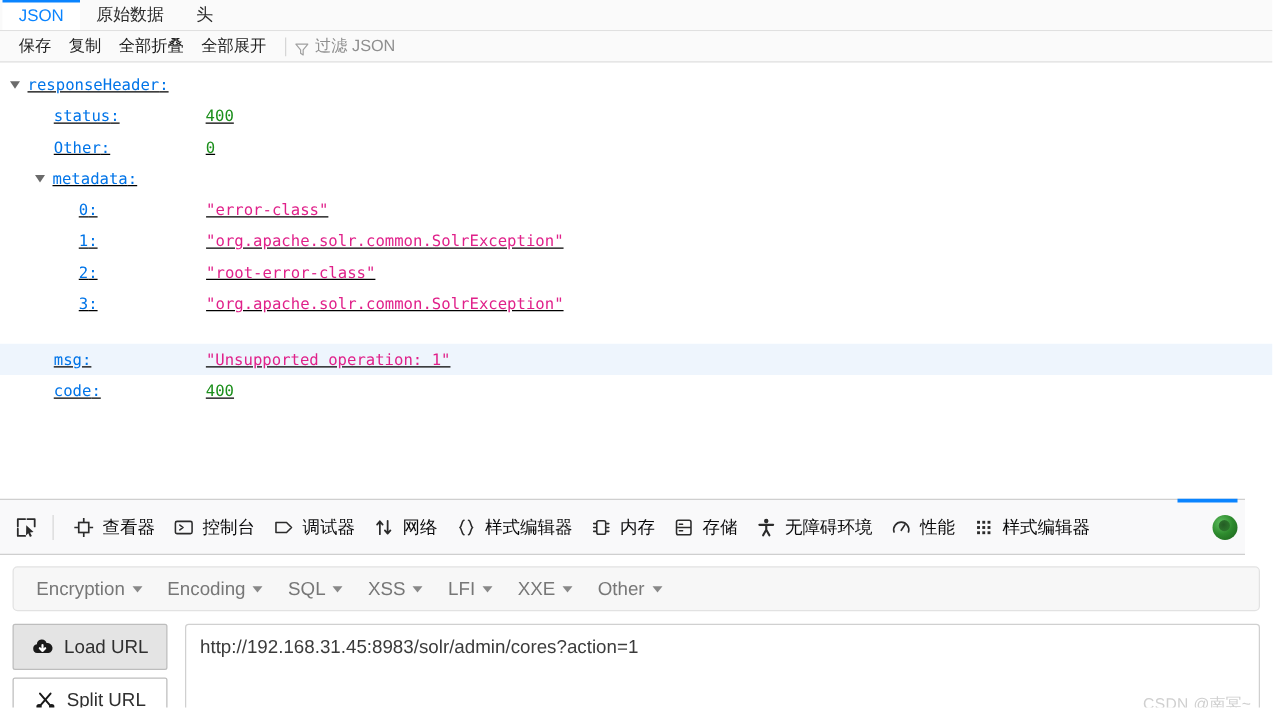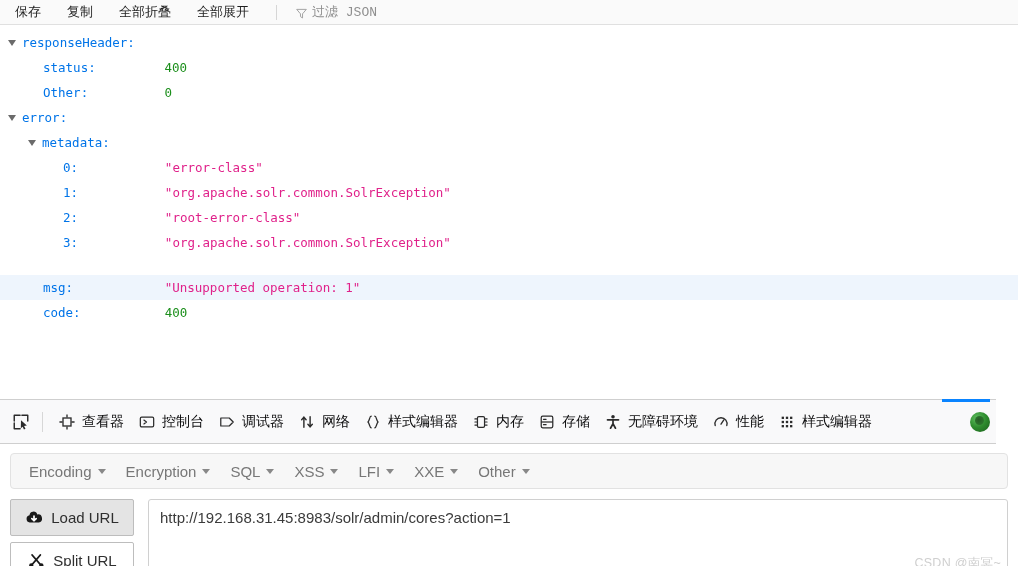--- a/index.html
+++ b/index.html
@@ -44,43 +44,43 @@
     background:#0a84ff;
   }
 
   .toolbar {
     height: 25px;
     background: #fafafa;
     border-bottom: 1px solid #e0e0e0;
     display: flex;
     align-items: center;
     padding-left: 8px;
-    gap: 12px;
+    gap: 0px;
   }
   .tb-btn {
     font-size: 13px;
     color: #1f1f1f;
     padding: 1px 7px;
     cursor: default;
     white-space: nowrap;
   }
   .tb-sep {
     width: 1px; height: 15px; background: #d6d6d6; margin: 0 7px 0 8px;
   }
   .filter-box {
     display:flex; align-items:center; gap:5px;
-    color:#8f8f8f; font-size:13px;font-family:Liberation Mono, monospace;
+    color:#8f8f8f; font-size:13px;
   }
   .funnel {
     width: 11px; height: 11px; display:inline-block;
     position: relative; top: 1px;
   }
 
   
-  .tree { padding-top: 5px; font-family: "DejaVu Sans Mono", monospace; font-size: 12.5px; }
+  .tree { padding-top: 5px; font-family: "DejaVu Sans Mono", monospace; font-size: 12.5px; text-decoration: underline; }
   .row {
     display: flex; align-items: center;
     height: 25px; line-height: 25px;
     white-space: pre;
   }
   .row.hl { background:#eef5fd;margin-top:20px; }
   .twisty {
     width: 0; height: 0;
     border-left: 4.5px solid transparent;
     border-right: 4.5px solid transparent;
@@ -191,20 +191,31 @@
     letter-spacing:.3px;
   }
 </style>
 </head>
 <body>
 
 <div id="app">
 
   <div class="json-panel">
 
+    <div class="tabbar">
+      <div class="tab active">
+        <span>JSON</span>
+      </div>
+      <div class="tab">
+        <span>原始数据</span>
+      </div>
+      <div class="tab">
+        <span>头</span>
+      </div>
+    </div>
 
     <div class="toolbar">
       <div class="tb-btn">保存</div>
       <div class="tb-btn">复制</div>
       <div class="tb-btn">全部折叠</div>
       <div class="tb-btn">全部展开</div>
       <div class="tb-sep"></div>
       <div class="filter-box">
         <span class="funnel">
           <svg width="11" height="11" viewBox="0 0 16 16" aria-hidden="true">
@@ -212,21 +223,20 @@
           </svg>
         </span>
         <span>过滤 JSON</span>
       </div>
     </div>
 
     <div class="tree" id="json-tree">
         <div class="row"><span style="display: inline-block; width: 8px; flex: 0 0 auto;"></span><span class="twisty"></span><span class="keycell"><span class="key">responseHeader</span><span class="colon">:</span></span></div>
         <div class="row"><span style="display: inline-block; width: 28px; flex: 0 0 auto;"></span><span class="twisty-pad"></span><span class="keycell"><span class="key">status</span><span class="colon">:</span></span><span style="display: inline-block; flex: 0 0 auto; width: 68.8px;"></span><span class="valcell val-num">400</span></div>
         <div class="row"><span style="display: inline-block; width: 28px; flex: 0 0 auto;"></span><span class="twisty-pad"></span><span class="keycell"><span class="key">Other</span><span class="colon">:</span></span><span style="display: inline-block; flex: 0 0 auto; width: 76.4px;"></span><span class="valcell val-num">0</span></div>
-        <div class="row"><span style="display: inline-block; width: 8px; flex: 0 0 auto;"></span><span class="twisty"></span><span class="keycell"><span class="key">error</span><span class="colon">:</span></span></div>
         <div class="row"><span style="display: inline-block; width: 28px; flex: 0 0 auto;"></span><span class="twisty"></span><span class="keycell"><span class="key">metadata</span><span class="colon">:</span></span></div>
         <div class="row"><span style="display: inline-block; width: 48px; flex: 0 0 auto;"></span><span class="twisty-pad"></span><span class="keycell"><span class="key">0</span><span class="colon">:</span></span><span style="display: inline-block; flex: 0 0 auto; width: 86.8px;"></span><span class="valcell val-str">"error-class"</span></div>
         <div class="row"><span style="display: inline-block; width: 48px; flex: 0 0 auto;"></span><span class="twisty-pad"></span><span class="keycell"><span class="key">1</span><span class="colon">:</span></span><span style="display: inline-block; flex: 0 0 auto; width: 86.8px;"></span><span class="valcell val-str">"org.apache.solr.common.SolrException"</span></div>
         <div class="row"><span style="display: inline-block; width: 48px; flex: 0 0 auto;"></span><span class="twisty-pad"></span><span class="keycell"><span class="key">2</span><span class="colon">:</span></span><span style="display: inline-block; flex: 0 0 auto; width: 86.8px;"></span><span class="valcell val-str">"root-error-class"</span></div>
         <div class="row"><span style="display: inline-block; width: 48px; flex: 0 0 auto;"></span><span class="twisty-pad"></span><span class="keycell"><span class="key">3</span><span class="colon">:</span></span><span style="display: inline-block; flex: 0 0 auto; width: 86.8px;"></span><span class="valcell val-str">"org.apache.solr.common.SolrException"</span></div>
         <div class="row hl"><span style="display: inline-block; width: 28px; flex: 0 0 auto;"></span><span class="twisty-pad"></span><span class="keycell"><span class="key">msg</span><span class="colon">:</span></span><span style="display: inline-block; flex: 0 0 auto; width: 91.6px;"></span><span class="valcell val-str">"Unsupported operation: 1"</span></div>
         <div class="row"><span style="display: inline-block; width: 28px; flex: 0 0 auto;"></span><span class="twisty-pad"></span><span class="keycell"><span class="key">code</span><span class="colon">:</span></span><span style="display: inline-block; flex: 0 0 auto; width: 84px;"></span><span class="valcell val-num">400</span></div>
       </div>
   </div>
 
@@ -351,25 +361,25 @@
 
     <div class="dt-right">
       <div class="fox"></div>
     </div>
   </div>
 
   <div class="hackbar">
 
     <div class="hb-menubar">
       <div class="hb-menu">
+        <span>Encryption</span>
+        <span class="caret"></span>
+      </div>
+      <div class="hb-menu">
         <span>Encoding</span>
-        <span class="caret"></span>
-      </div>
-      <div class="hb-menu">
-        <span>Encryption</span>
         <span class="caret"></span>
       </div>
       <div class="hb-menu">
         <span>SQL</span>
         <span class="caret"></span>
       </div>
       <div class="hb-menu">
         <span>XSS</span>
         <span class="caret"></span>
       </div>

